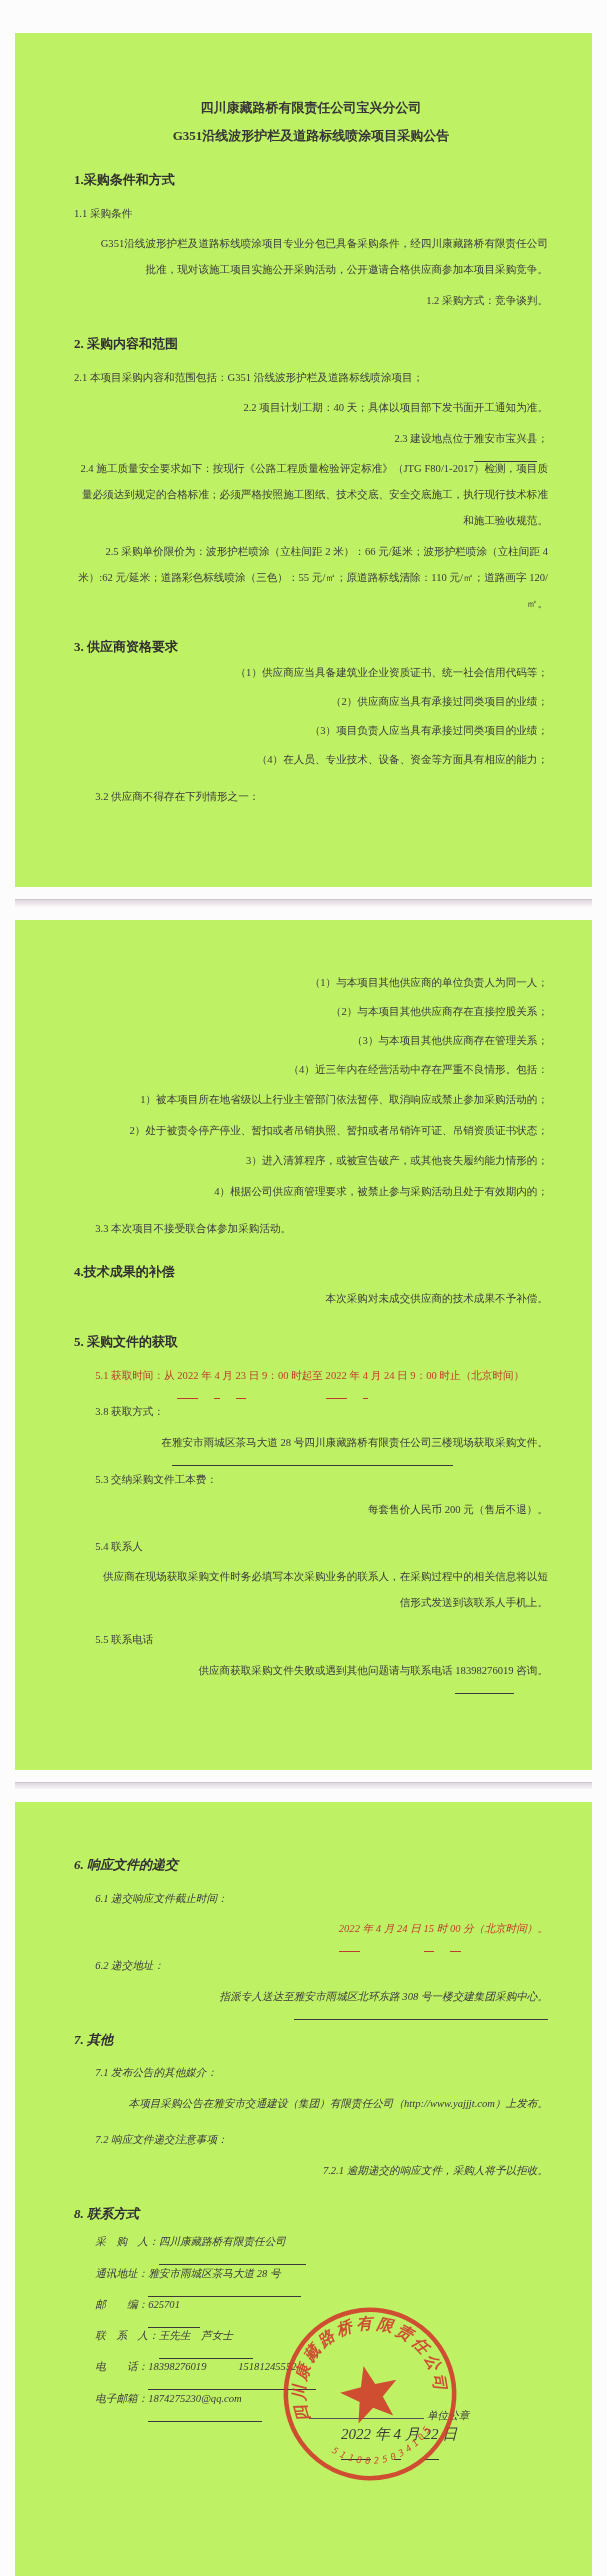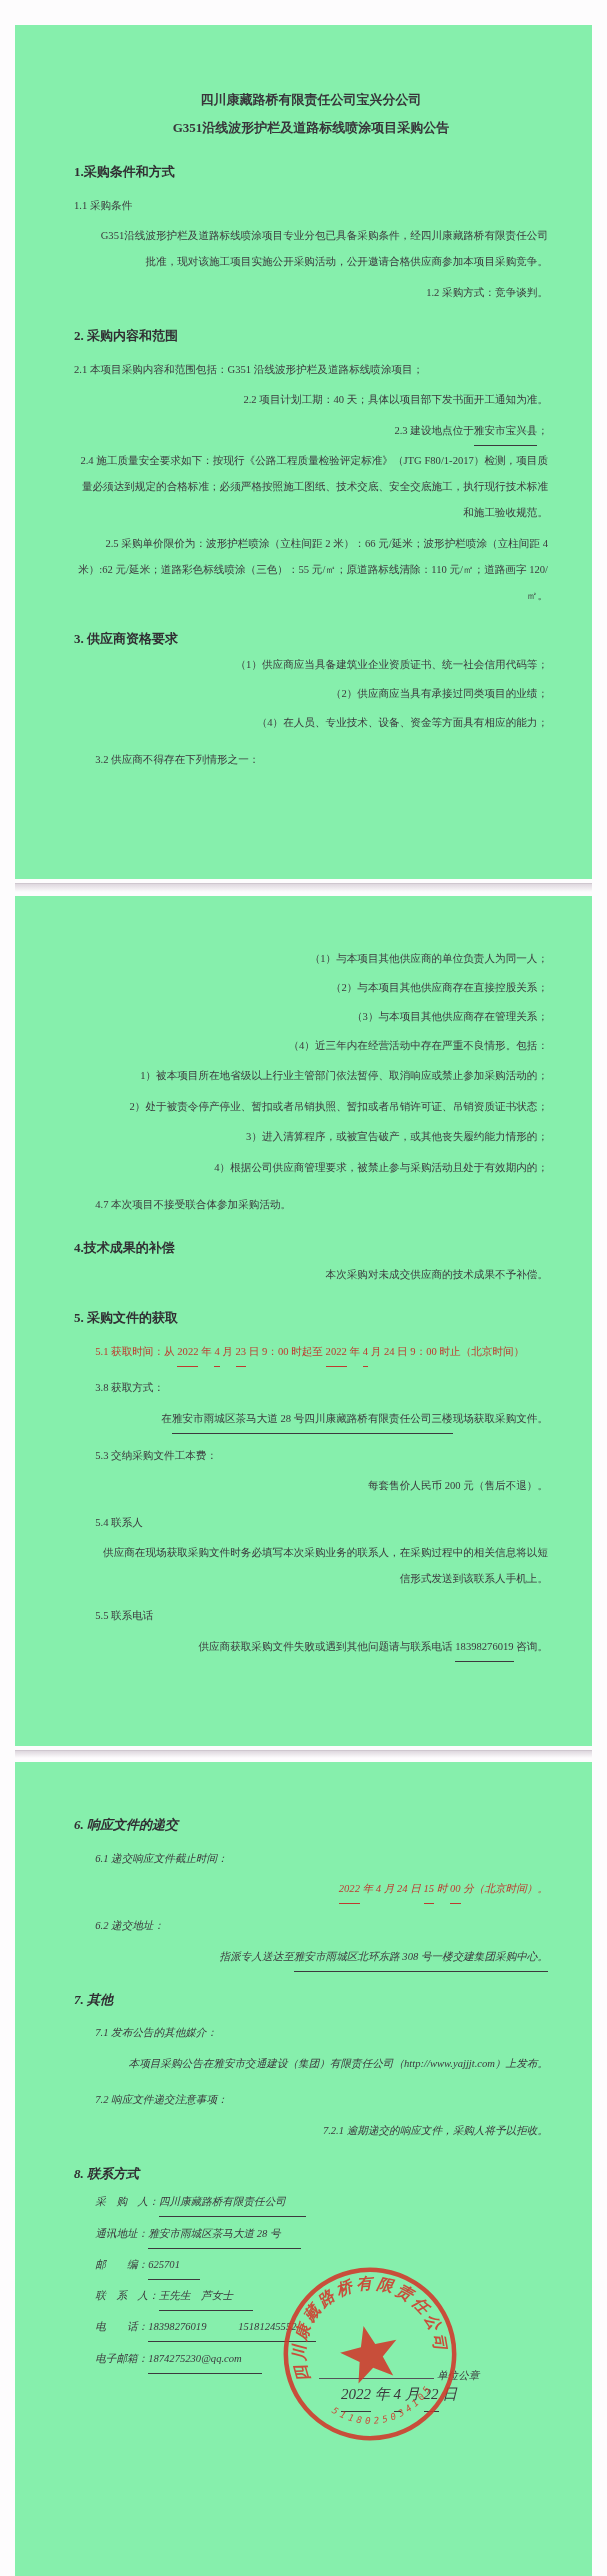--- a/index.html
+++ b/index.html
@@ -5,22 +5,22 @@
   html,body{margin:0;padding:0;}
   body{
     width:607px;
     background:#fdfcfd;
     font-family:"Liberation Serif","DejaVu Serif",serif;
     -webkit-font-smoothing:antialiased;
   }
   #doc{padding-top:21px;padding-bottom:12px;}
   .page{
     width:577px;
-    margin:4px auto;
-    background:#86efac;
+    margin:12px auto;
+    background:#bef264;
     box-sizing:border-box;
     padding:0 44px 0 59px;
     position:relative;
     overflow:hidden;
   }
   .page-gap{
     width:577px;margin:0 auto;height:7.6px;
     background:linear-gradient(#ded7de,#fdfcfd);
     border-top:0.8px solid #cfc7cf;
   }
@@ -36,31 +36,31 @@
   .sec{
     font-size:13px;font-weight:bold;color:#312f33;
     margin:20px 0 3px;line-height:20px;
   }
   p{margin:0;font-size:10.6px;line-height:26px;color:#3c393d;}
   .para{margin-top:4.6px;text-align:right;}
   .sub{margin-top:10.6px;}
   .indent{text-indent:2em;}
   .item{text-indent:1.7em;margin-top:3px;}
   .red{color:#bf3a2f;}
-  .u{border-bottom:0.8px solid currentColor;padding-bottom:9px;}
+  .u{border-bottom:0.8px solid currentColor;padding-bottom:17px;}
   .crow{margin-top:5.3px;text-indent:2em;}
   .clabel{color:#3c393d;}
   .cv{padding-right:20px;color:#3c393d;}
   
   .stamp{
     position:absolute;left:264px;top:501px;width:182px;height:182px;
     transform:rotate(-13deg);opacity:.88;z-index:3;pointer-events:none;
   }
   .seal-label-row{
-    position:absolute;left:304px;top:607px;z-index:1;
+    position:absolute;left:294px;top:607px;z-index:1;
     font-size:10.6px;color:#3c393d;white-space:nowrap;
   }
   .blank-line{
     display:inline-block;width:115px;height:0.8px;vertical-align:baseline;
     border-bottom:0.8px solid #55525a;margin-right:3px;
   }
   .seal-date{
     position:absolute;left:326px;top:619px;z-index:1;font-size:15px;
   }
 </style>
@@ -85,20 +85,21 @@
     <p class="para">2.4 施工质量安全要求如下：按现行《公路工程质量检验评定标准》（JTG F80/1-2017）检测，项目质量必须达到规定的合格标准；必须严格按照施工图纸、技术交底、安全交底施工，执行现行技术标准和施工验收规范。</p>
     <p class="para">2.5 采购单价限价为：波形护栏喷涂（立柱间距 2 米）：66 元/延米；波形护栏喷涂（立柱间距 4 米）:62 元/延米；道路彩色标线喷涂（三色）：55 元/㎡；原道路标线清除：110 元/㎡；道路画字 120/㎡。</p>
 
     <p class="sec">3.  供应商资格要求</p>
     <div>
 
         <p class="para item">（1）供应商应当具备建筑业企业资质证书、统一社会信用代码等；</p>
 
         <p class="para item">（2）供应商应当具有承接过同类项目的业绩；</p>
 
+        <p class="para item">（3）项目负责人应当具有承接过同类项目的业绩；</p>
 
         <p class="para item">（4）在人员、专业技术、设备、资金等方面具有相应的能力；</p>
       </div>
     <p class="sub indent">3.2 供应商不得存在下列情形之一：</p>
   </div>
 
   <div class="page-gap"></div>
 
   <div class="page" id="page2" style="padding-top:47px;">
     <div>
@@ -114,21 +115,21 @@
     <div>
 
         <p class="para indent">1）被本项目所在地省级以上行业主管部门依法暂停、取消响应或禁止参加采购活动的；</p>
 
         <p class="para indent">2）处于被责令停产停业、暂扣或者吊销执照、暂扣或者吊销许可证、吊销资质证书状态；</p>
 
         <p class="para indent">3）进入清算程序，或被宣告破产，或其他丧失履约能力情形的；</p>
 
         <p class="para indent">4）根据公司供应商管理要求，被禁止参与采购活动且处于有效期内的；</p>
       </div>
-    <p class="sub indent">4.7 本次项目不接受联合体参加采购活动。</p>
+    <p class="sub indent">3.3 本次项目不接受联合体参加采购活动。</p>
 
     <p class="sec">4.技术成果的补偿</p>
     <p class="para indent">本次采购对未成交供应商的技术成果不予补偿。</p>
 
     <p class="sec">5. 采购文件的获取</p>
     <p class="sub indent red"><span>5.1 获取时间：从 </span><span class="u">2022</span><span> 年 </span><span class="u">4</span><span> 月 </span><span class="u">23</span><span> 日 9：00 时起至 </span><span class="u">2022</span><span> 年 </span><span class="u">4</span><span> 月 24 日 9：00 时止（北京时间）</span></p>
     <p class="sub indent">3.8 获取方式：</p>
     <p class="para indent"><span>在</span><span class="u">雅安市雨城区茶马大道 28 号四川康藏路桥有限责任公司三楼</span><span>现场获取采购文件。</span></p>
     <p class="sub indent">5.3 交纳采购文件工本费：</p>
     <p class="para indent">每套售价人民币 200  元（售后不退）。</p>

